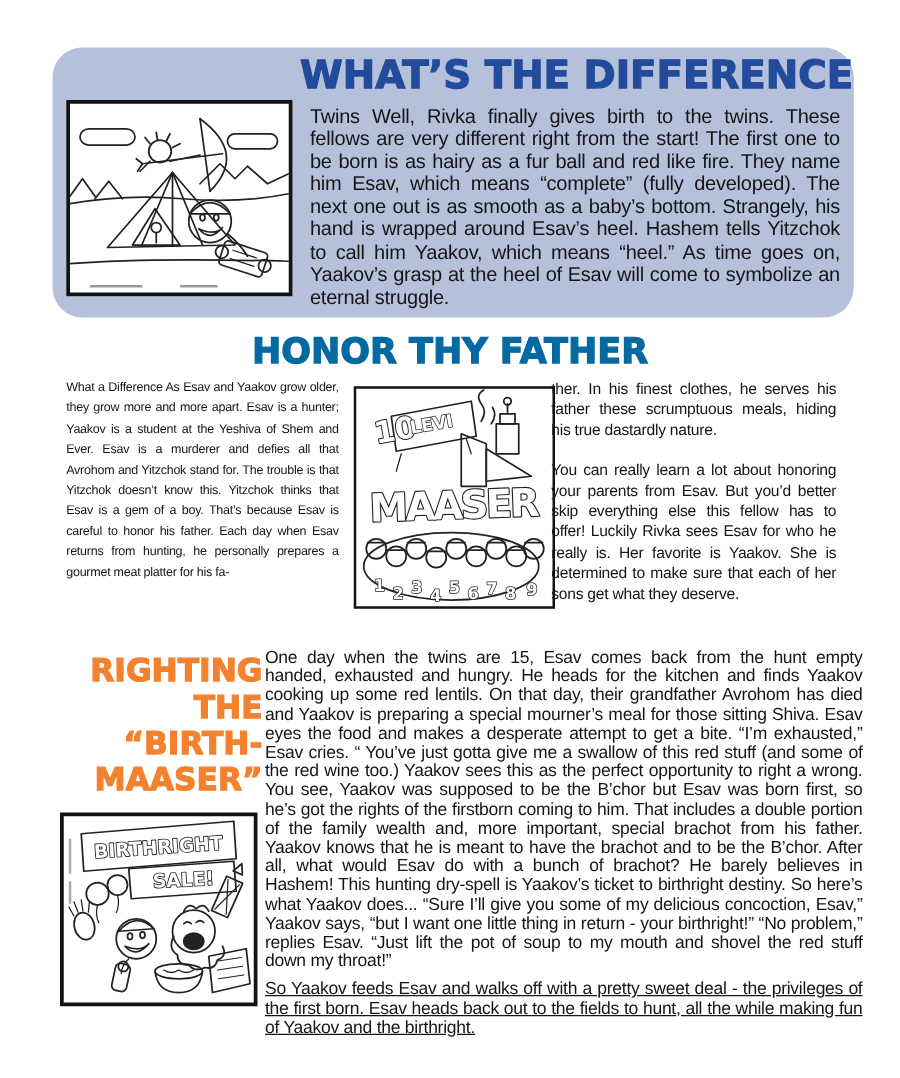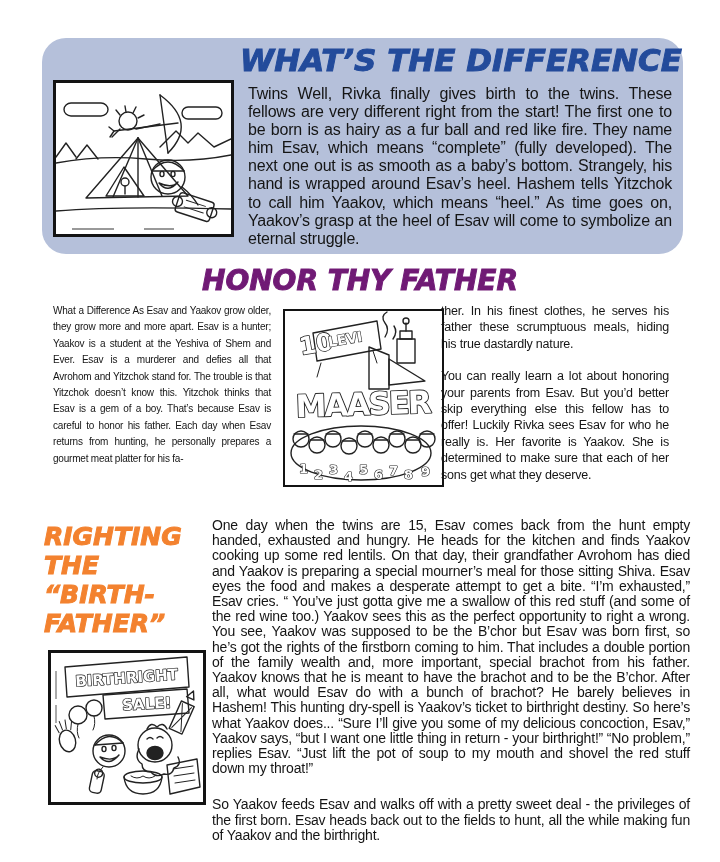--- a/index.html
+++ b/index.html
@@ -6,34 +6,34 @@
   #page{position:relative;width:720px;height:862px;background:#ffffff;
         font-family:"Liberation Sans",sans-serif;color:#1a1a1a;overflow:hidden;}
 
   .abs{position:absolute;}
 
   
   #top-panel{left:42px;top:38px;width:641px;height:216px;background:#b5c0da;border-radius:24px;}
 
   
   .bubble{font-family:"DejaVu Sans",sans-serif;font-weight:900;-webkit-text-stroke:1px currentColor;
-          letter-spacing:0px;white-space:nowrap;font-style:italic;}
+          letter-spacing:0px;white-space:nowrap;}
 
   #top-title{left:240px;top:42px;width:432px;text-align:center;font-size:31px;color:#234b9b;}
-  #honor-title{left:0;top:264px;width:720px;text-align:center;font-size:28px;color:#701a75;}
-  #bw-title{left:44px;top:522px;width:166px;text-align:left;font-size:25px;line-height:29px;color:#f3822f;}
+  #honor-title{left:0;top:264px;width:720px;text-align:center;font-size:28px;color:#0369a1;}
+  #bw-title{left:44px;top:522px;width:166px;text-align:right;font-size:25px;line-height:29px;color:#f3822f;}
   #bw-title div{white-space:nowrap;}
 
   .bodytext{text-align:justify;color:#151515;}
   #top-body{left:248px;top:85px;width:424px;font-size:16px;line-height:18.1px;letter-spacing:-0.2px;}
   #col-left{left:53px;top:303px;width:218px;font-size:10px;line-height:16.4px;letter-spacing:-0.2px;}
   #col-right{left:441px;top:303px;width:228px;font-size:12.5px;line-height:16.4px;letter-spacing:-0.2px;}
   #col-right .para2{margin-top:16px;}
   #bottom-text{left:212px;top:518px;width:478px;font-size:14px;line-height:15.2px;letter-spacing:-0.2px;}
-  #bottom-text .para2{margin-top:21px;}
+  #bottom-text .para2{margin-top:7px;text-decoration:underline;}
 
   .frame{background:#ffffff;border:3px solid #131313;box-sizing:border-box;}
   #ill-hunt{left:53px;top:80px;width:181px;height:157px;}
   #ill-maaser{left:283px;top:309px;width:161px;height:178px;border-width:2px;}
   #ill-sale{left:48px;top:650px;width:158px;height:155px;}
   .frame svg{display:block;width:100%;height:100%;}
 
   svg .ln{fill:none;stroke:#222;stroke-width:1.4;stroke-linecap:round;stroke-linejoin:round;}
   svg .thin{stroke-width:1;}
   svg .outtext{font-family:"DejaVu Sans",sans-serif;font-weight:900;fill:#ffffff;stroke:#222;
@@ -181,21 +181,21 @@
 
   <div id="col-right" class="abs bodytext">
     <div>ther. In his finest clothes, he serves his father these scrumptuous meals, hiding his true dastardly nature.</div>
     <div class="para2">You can really learn a lot about honoring your parents from Esav. But you’d better skip everything else this fellow has to offer! Luckily Rivka sees Esav for who he really is. Her favorite is Yaakov. She is determined to make sure that each of her sons get what they deserve.</div>
   </div>
 
   <div id="bw-title" class="abs bubble">
     <div>RIGHTING</div>
     <div>THE</div>
     <div>“BIRTH-</div>
-    <div>FATHER”</div>
+    <div>MAASER”</div>
   </div>
 
   <div id="ill-sale" class="abs frame">
     <svg viewBox="0 0 152 149">
       <g class="ln">
 
         <polygon points="14,14 136,4 138,34 16,44"></polygon>
         <polygon points="52,42 136,36 138,60 54,66"></polygon>
 
         <circle cx="27" cy="62" r="9"></circle>

